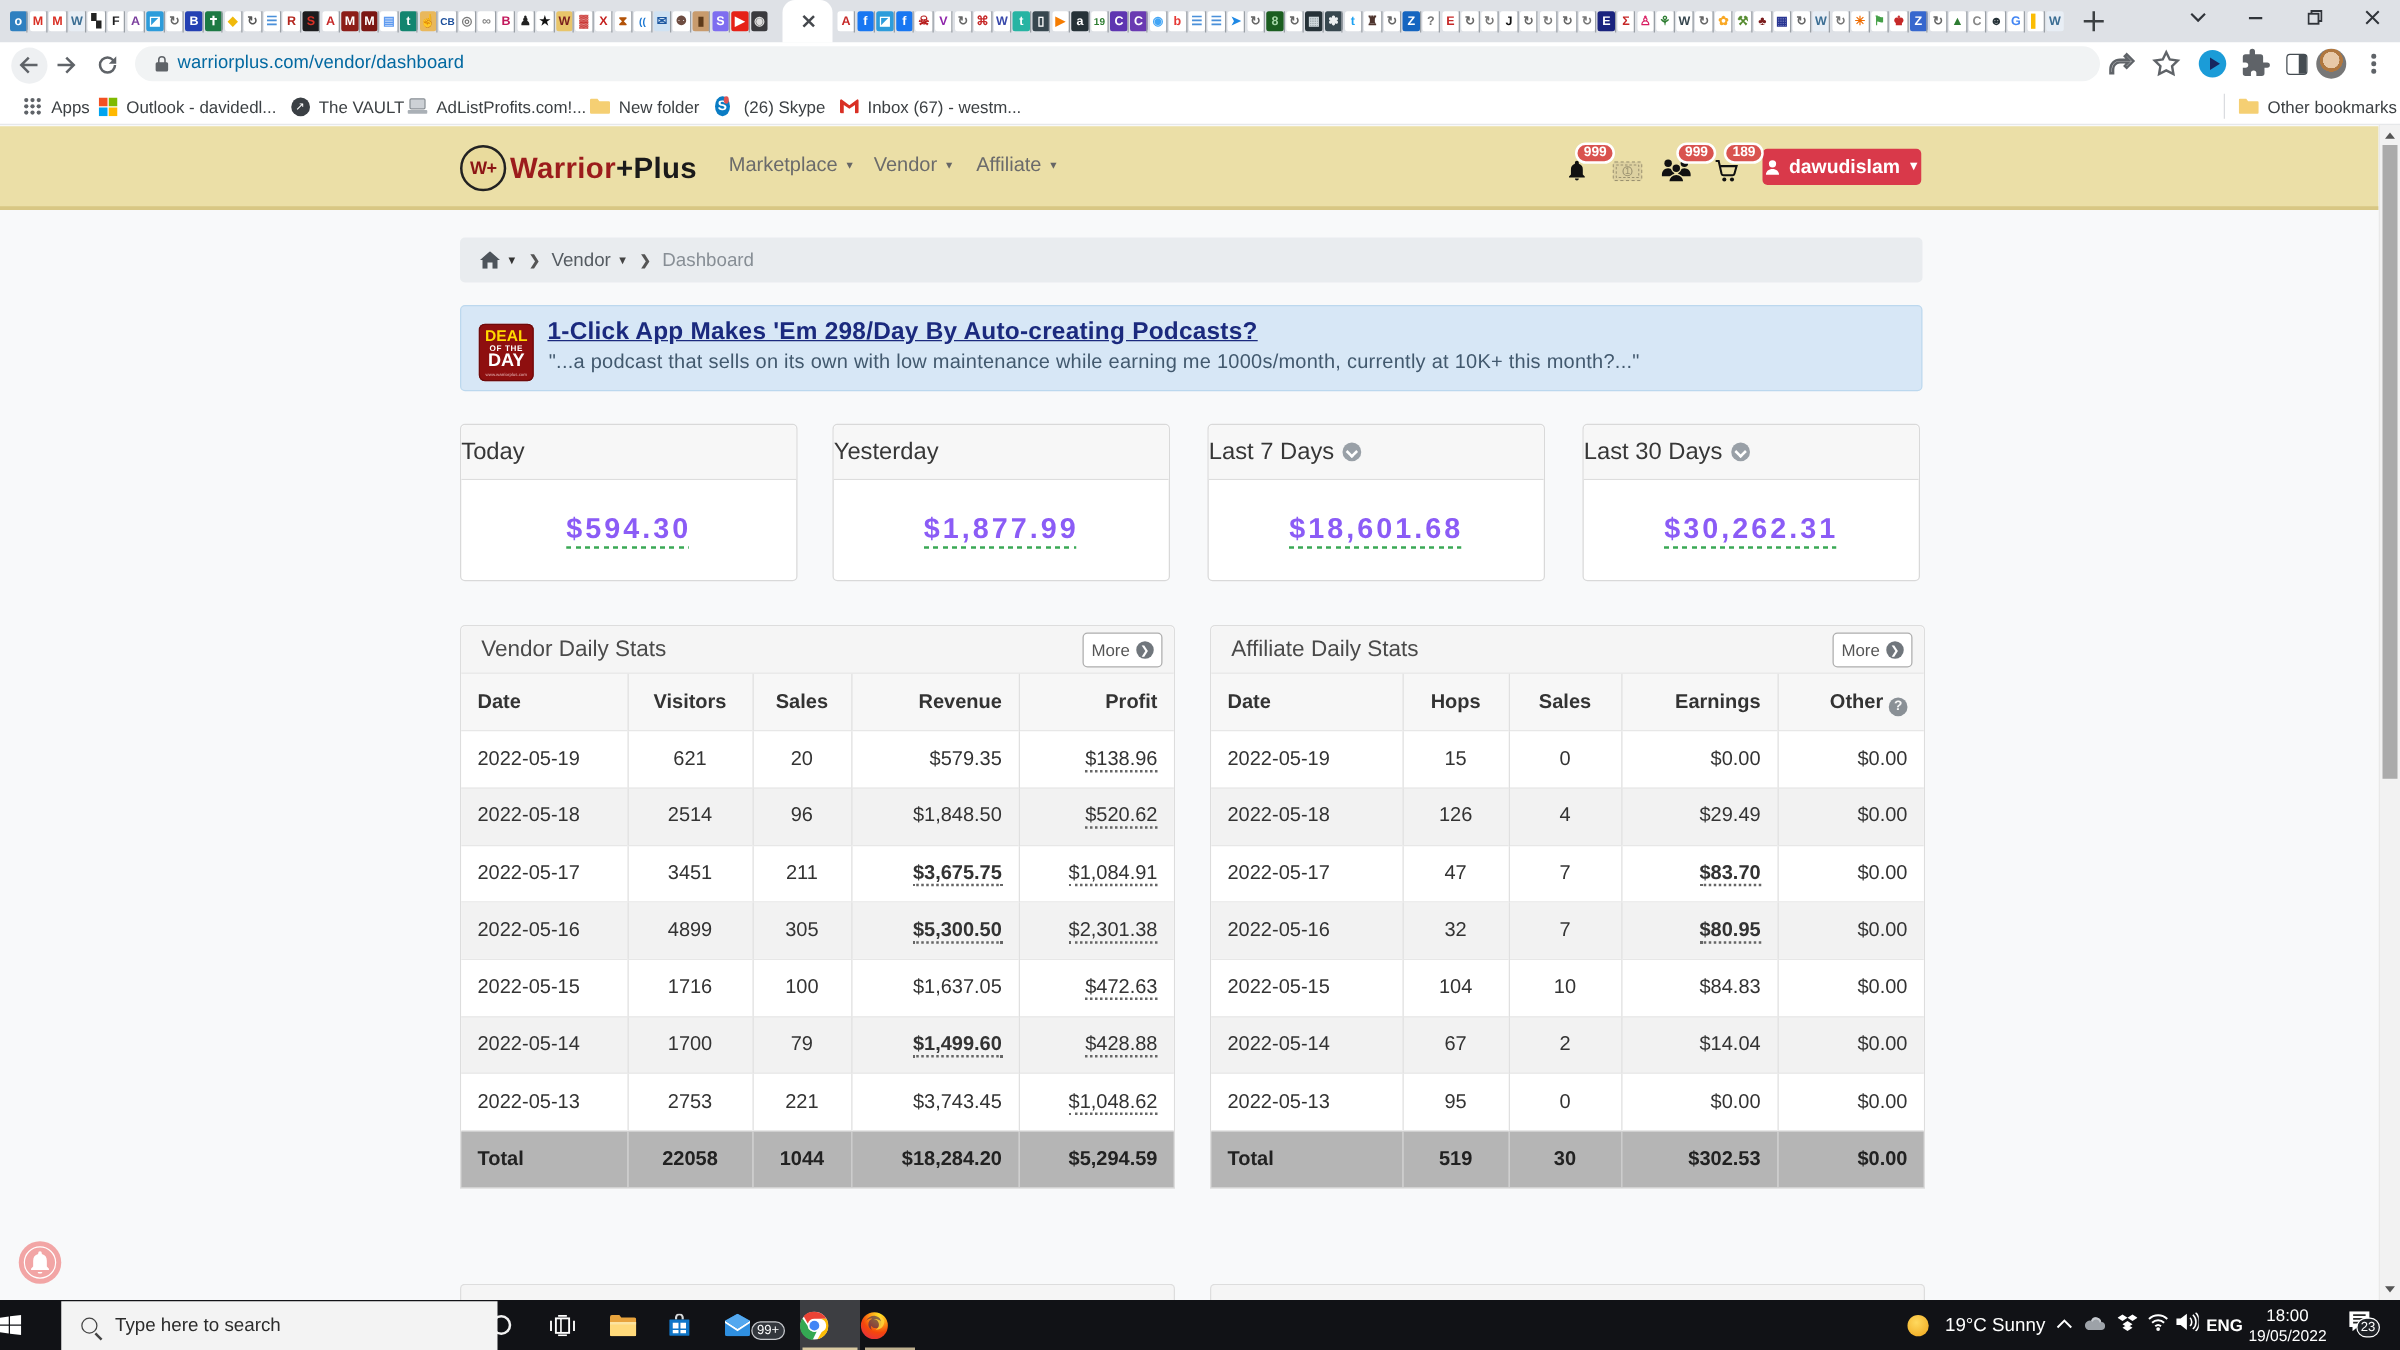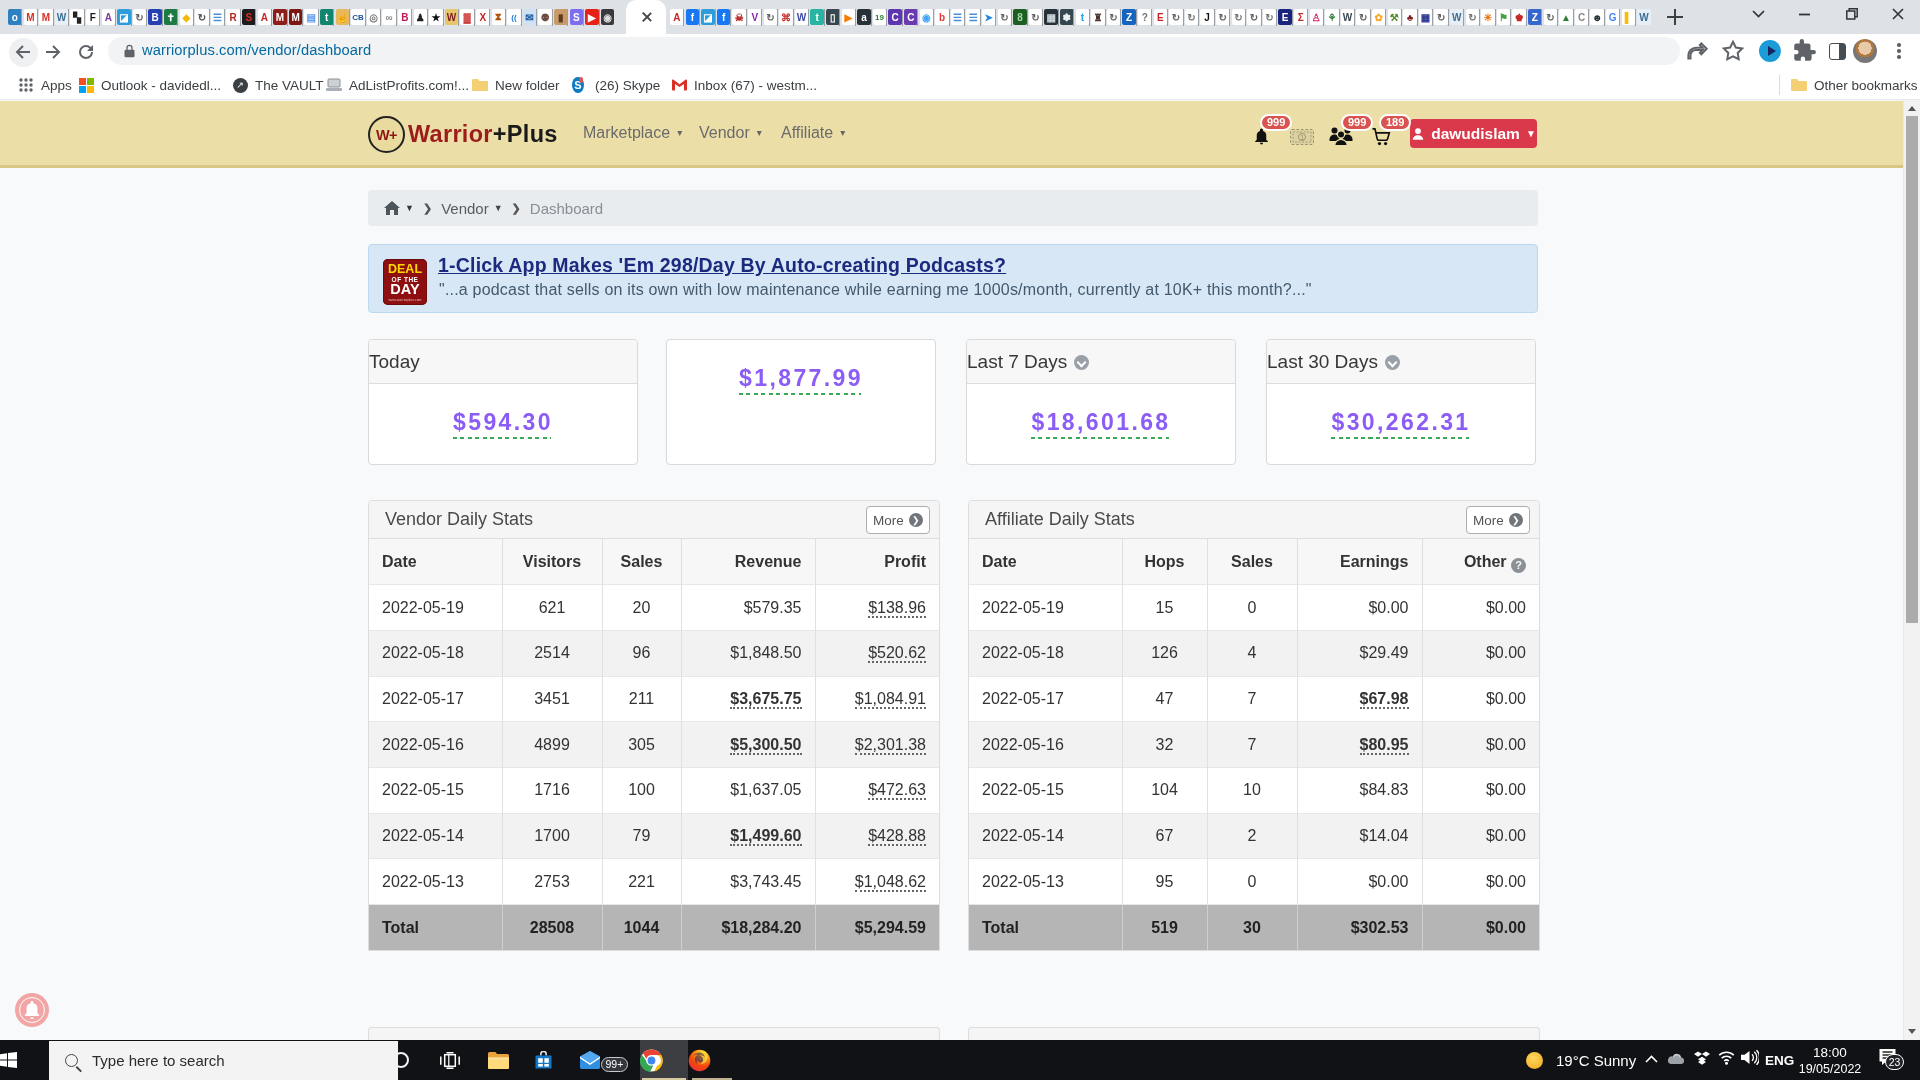--- a/index.html
+++ b/index.html
@@ -510,20 +510,21 @@
 
 
       <div id="cards">
         <div class="card" style="left:0;">
             <div class="ch">Today</div>
             <div class="cv">
               <span>$594.30</span>
             </div>
           </div>
         <div class="card" style="left:298px;">
+            <div class="ch">Yesterday</div>
             <div class="cv">
               <span>$1,877.99</span>
             </div>
           </div>
         <div class="card" style="left:598px;">
             <div class="ch">Last 7 Days<span class="dcaret"></span></div>
             <div class="cv">
               <span>$18,601.68</span>
             </div>
           </div>
@@ -601,21 +602,21 @@
                 </tr>
             <tr class="odd">
                   <td>2022-05-13</td>
                   <td class="tc">2753</td>
                   <td class="tc">221</td>
                   <td class="tr">$3,743.45</td>
                   <td class="tr"><span class="du">$1,048.62</span></td>
                 </tr>
             <tr class="total">
                   <td>Total</td>
-                  <td class="tc">28508</td>
+                  <td class="tc">22058</td>
                   <td class="tc">1044</td>
                   <td class="tr">$18,284.20</td>
                   <td class="tr">$5,294.59</td>
                 </tr>
           </tbody>
             </table>
         </div>
         <div class="panel" style="left:600px;">
           <div class="phead">
               <span class="pt">Affiliate Daily Stats</span>
@@ -648,21 +649,21 @@
                   <td>2022-05-18</td>
                   <td class="tc">126</td>
                   <td class="tc">4</td>
                   <td class="tr">$29.49</td>
                   <td class="tr">$0.00</td>
                 </tr>
             <tr class="odd">
                   <td>2022-05-17</td>
                   <td class="tc">47</td>
                   <td class="tc">7</td>
-                  <td class="tr"><span class="du bu">$67.98</span></td>
+                  <td class="tr"><span class="du bu">$83.70</span></td>
                   <td class="tr">$0.00</td>
                 </tr>
             <tr class="even">
                   <td>2022-05-16</td>
                   <td class="tc">32</td>
                   <td class="tc">7</td>
                   <td class="tr"><span class="du bu">$80.95</span></td>
                   <td class="tr">$0.00</td>
                 </tr>
             <tr class="odd">

